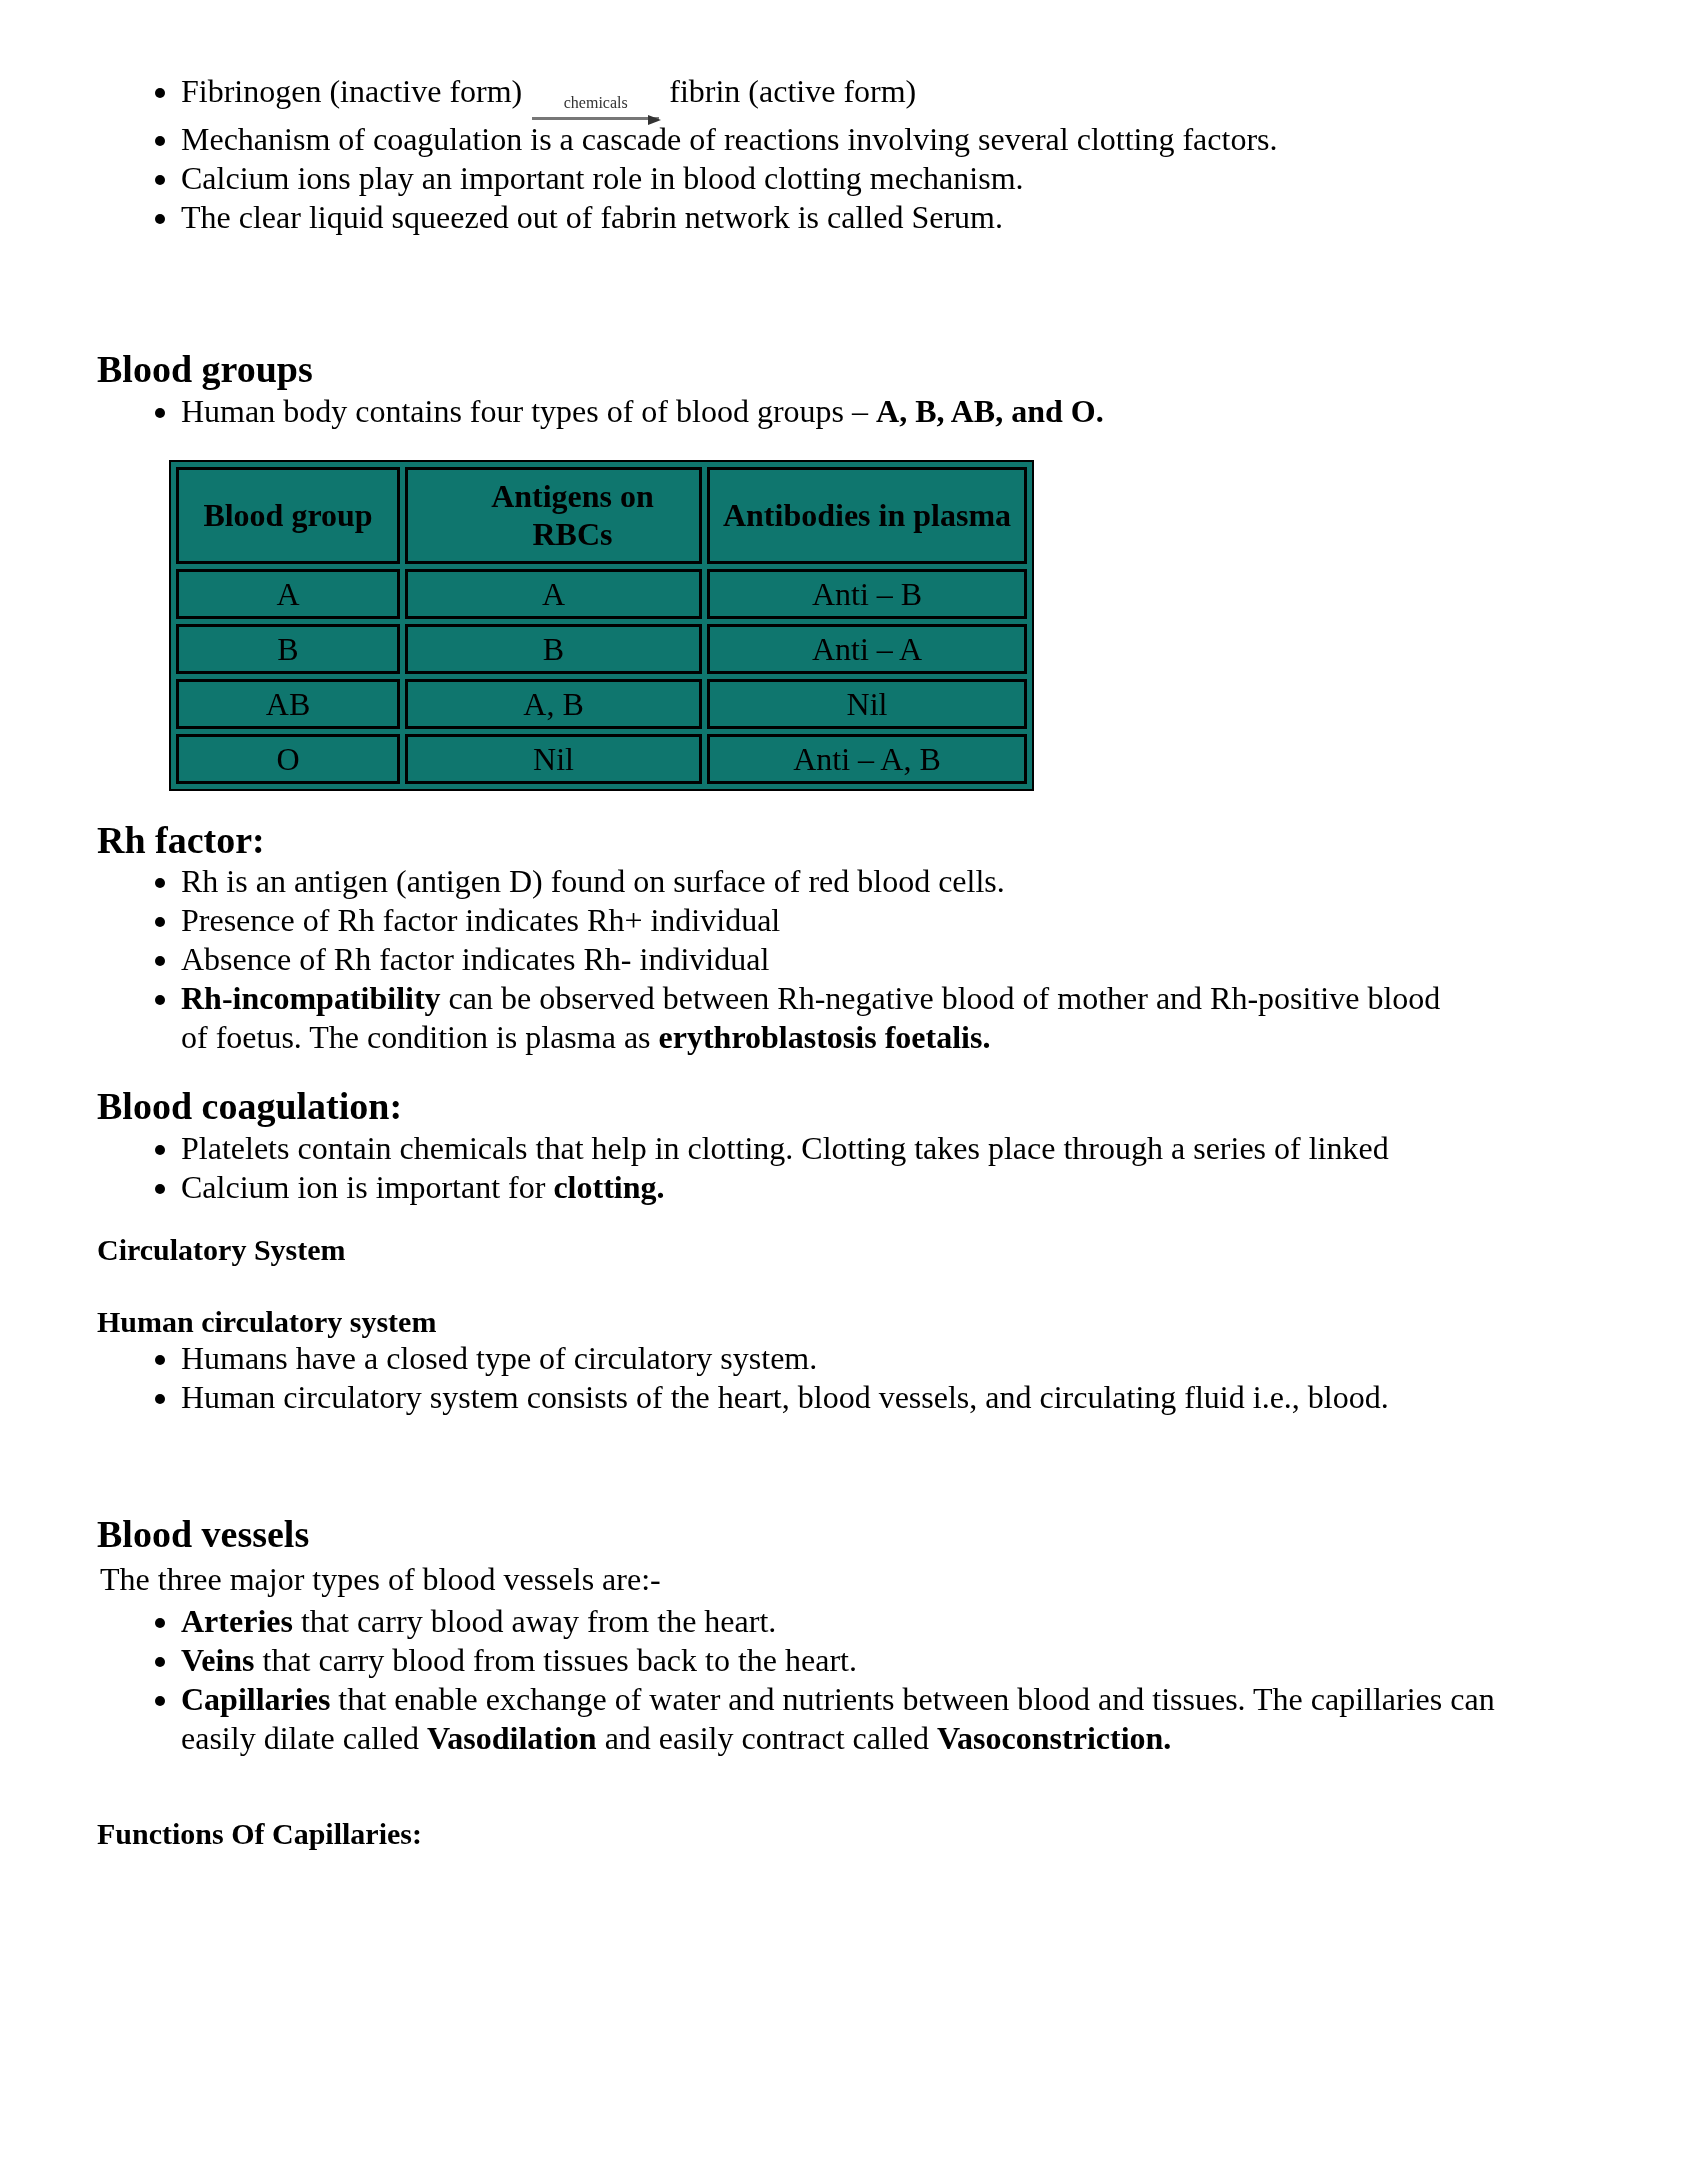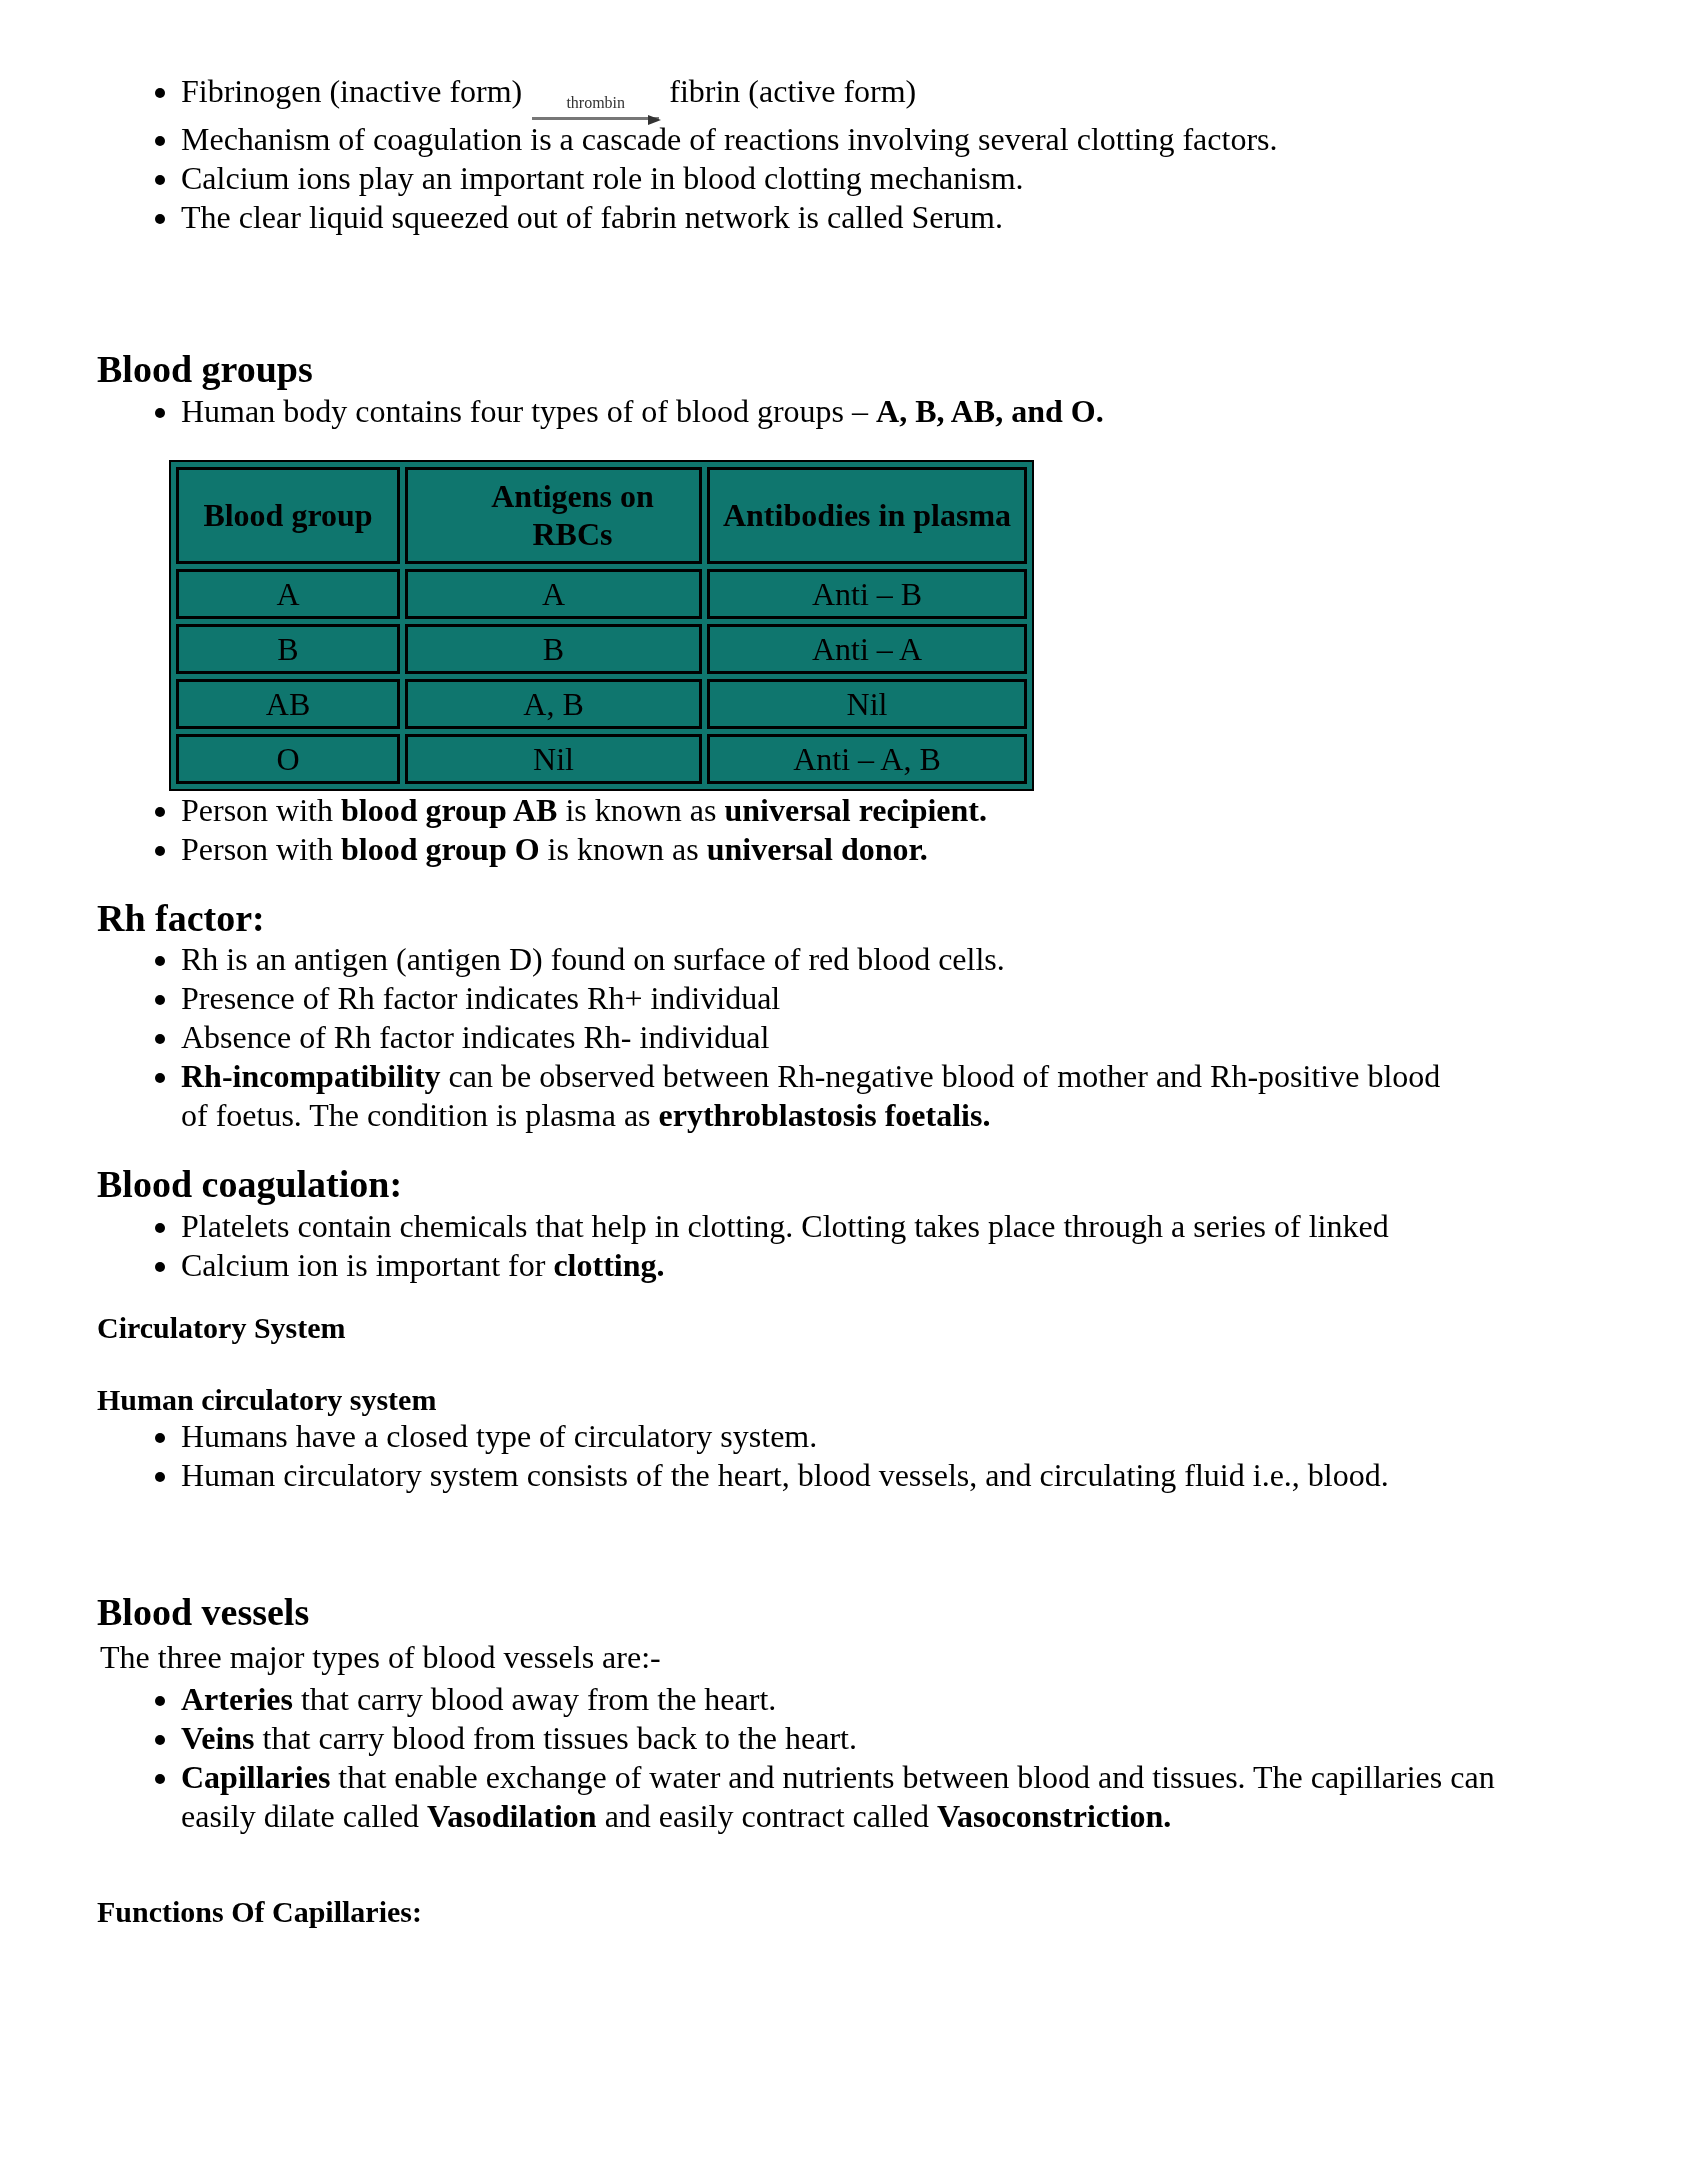--- a/index.html
+++ b/index.html
@@ -124,21 +124,21 @@
 
   b { font-weight: bold; }
 </style>
 </head>
 <body>
 
 <div class="page">
 
   <ul class="doc-list">
     <li>
-      <span>Fibrinogen (inactive form)</span><span class="rxn-arrow"><span class="rxn-label">thrombin</span><span class="rxn-shaft"></span></span><span>fibrin (active form)</span>
+      <span>Fibrinogen (inactive form)</span><span class="rxn-arrow"><span class="rxn-label">chemicals</span><span class="rxn-shaft"></span></span><span>fibrin (active form)</span>
     </li>
   <li><span>Mechanism of coagulation is a cascade of reactions involving several clotting factors.</span></li>
       <li><span>Calcium ions play an important role in blood clotting mechanism.</span></li>
       <li><span>The clear liquid squeezed out of fabrin network is called Serum.</span></li>
     </ul>
 
   <h2 class="mt-blood-groups">Blood groups</h2>
 
   <ul class="doc-list mt-bg-bullet">
       <li><span>Human body contains four types of of blood groups – </span><b>A, B, AB, and O.</b></li>
@@ -169,24 +169,20 @@
           <td>Nil</td>
         </tr>
         <tr>
           <td>O</td>
           <td>Nil</td>
           <td>Anti – A, B</td>
         </tr>
       </tbody>
     </table>
 
-  <ul class="doc-list mt-post-table">
-      <li><span>Person with </span><b>blood group AB</b><span> is known as </span><b>universal recipient.</b></li>
-      <li><span>Person with </span><b>blood group O</b><span> is known as </span><b>universal donor.</b></li>
-    </ul>
 
   <h2 class="mt-rh-heading">Rh factor:</h2>
 
   <ul class="doc-list mt-rh-list">
       <li><span>Rh is an antigen (antigen D) found on surface of red blood cells.</span></li>
       <li><span>Presence of Rh factor indicates Rh+ individual</span></li>
       <li><span>Absence of Rh factor indicates Rh- individual</span></li>
       <li><b>Rh-incompatibility</b><span> can be observed between Rh-negative blood of mother and Rh-positive blood</span><br><span>of foetus. The condition is plasma as </span><b>erythroblastosis foetalis.</b></li>
     </ul>
 

